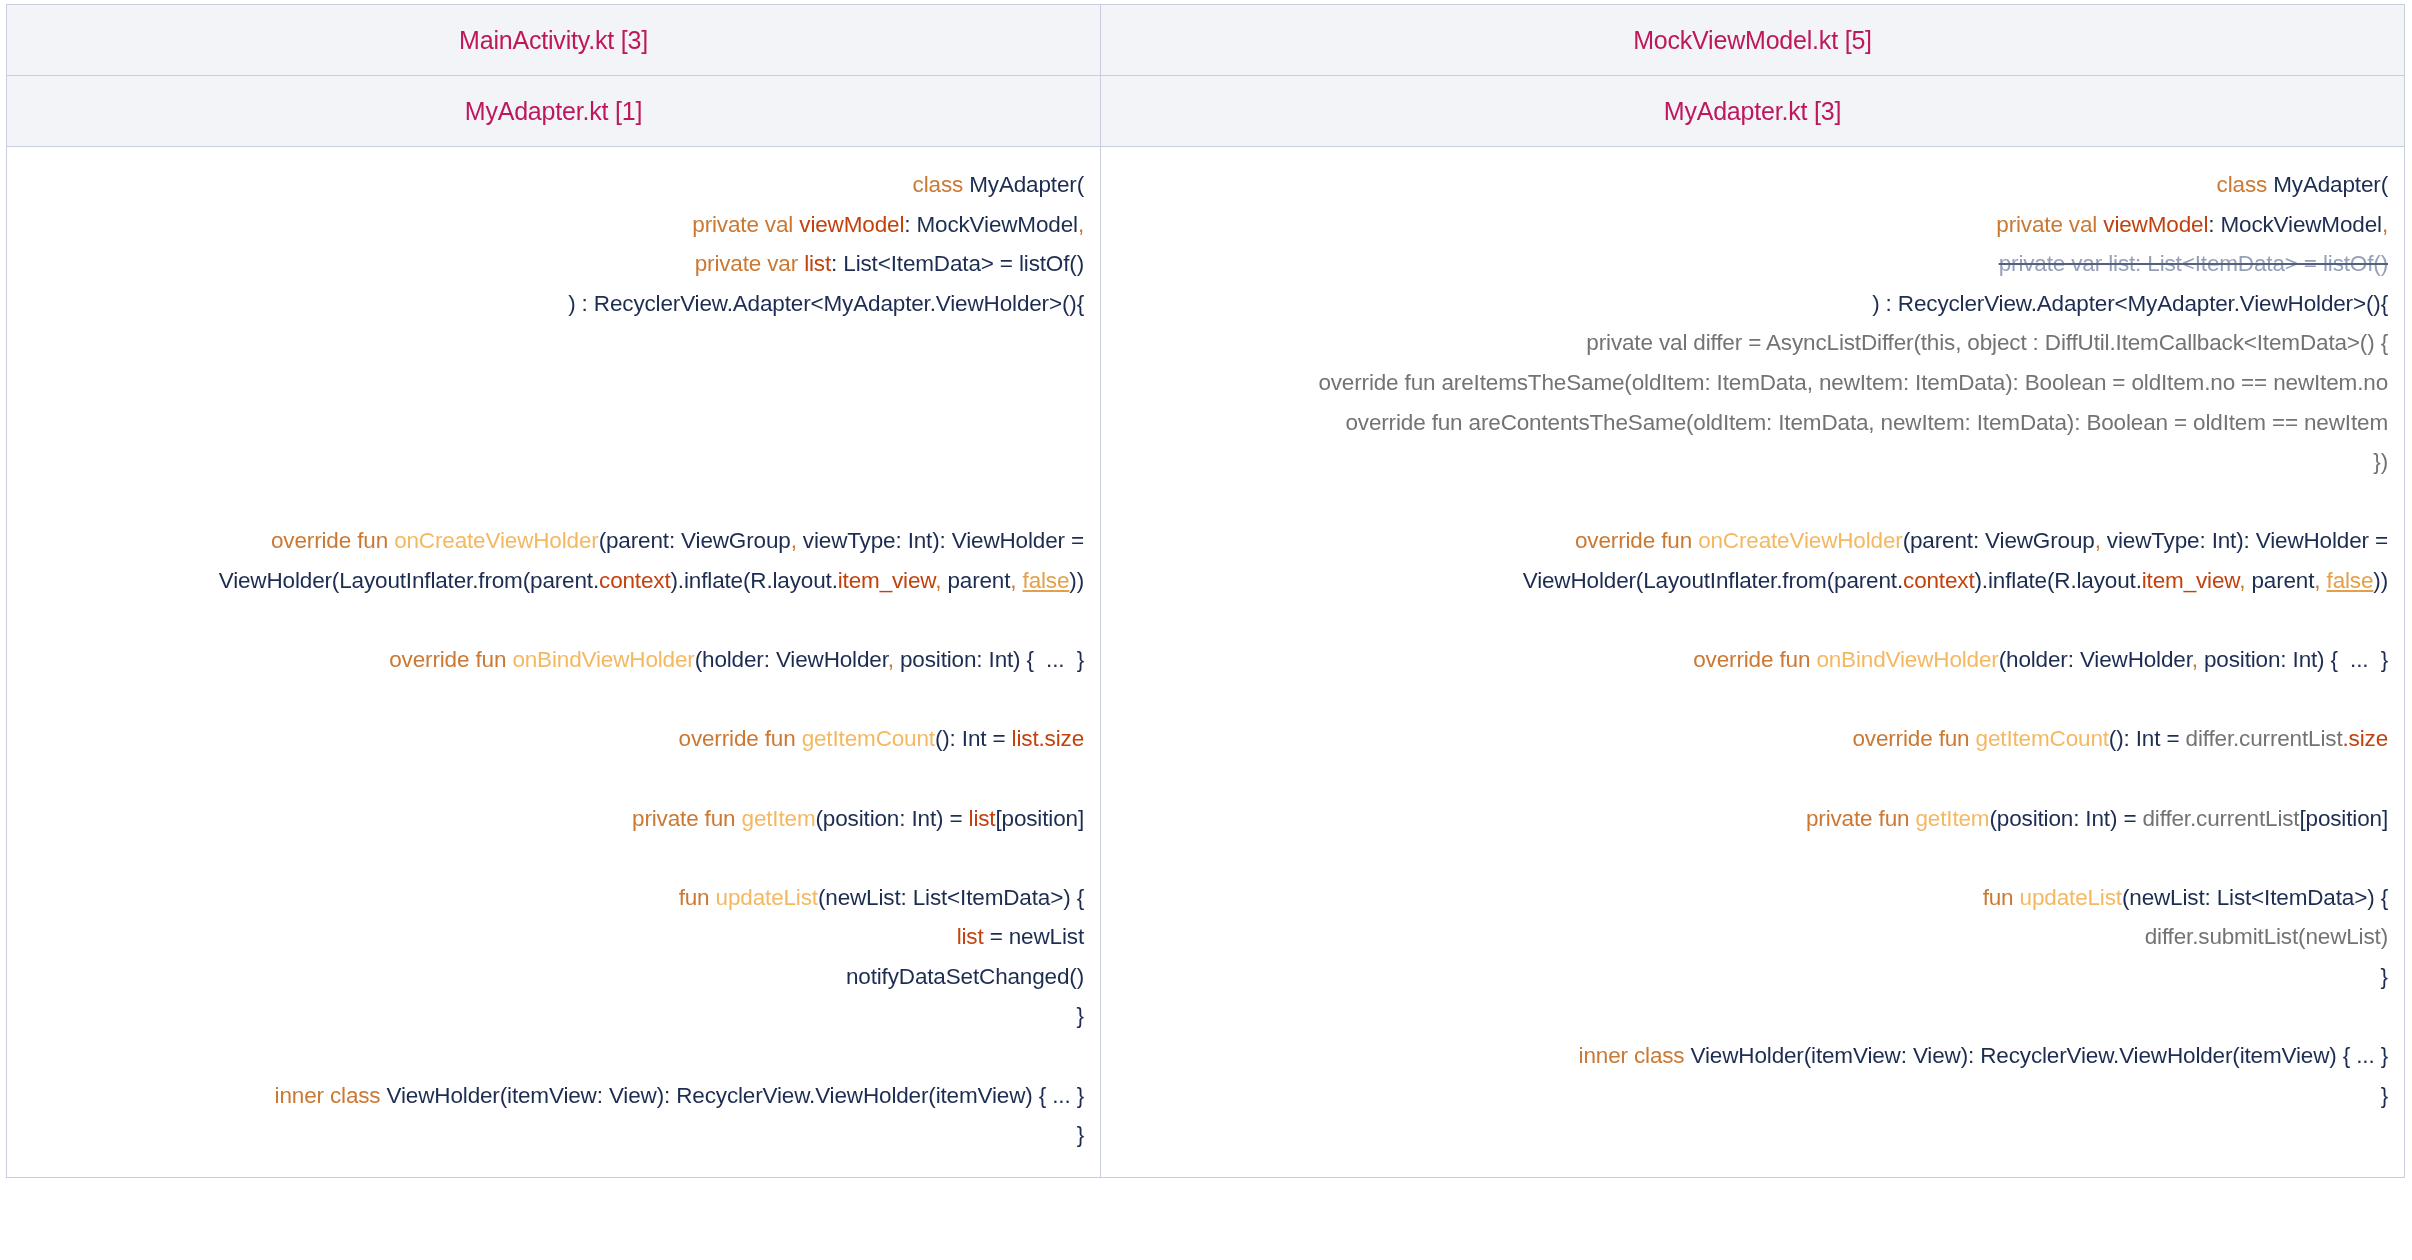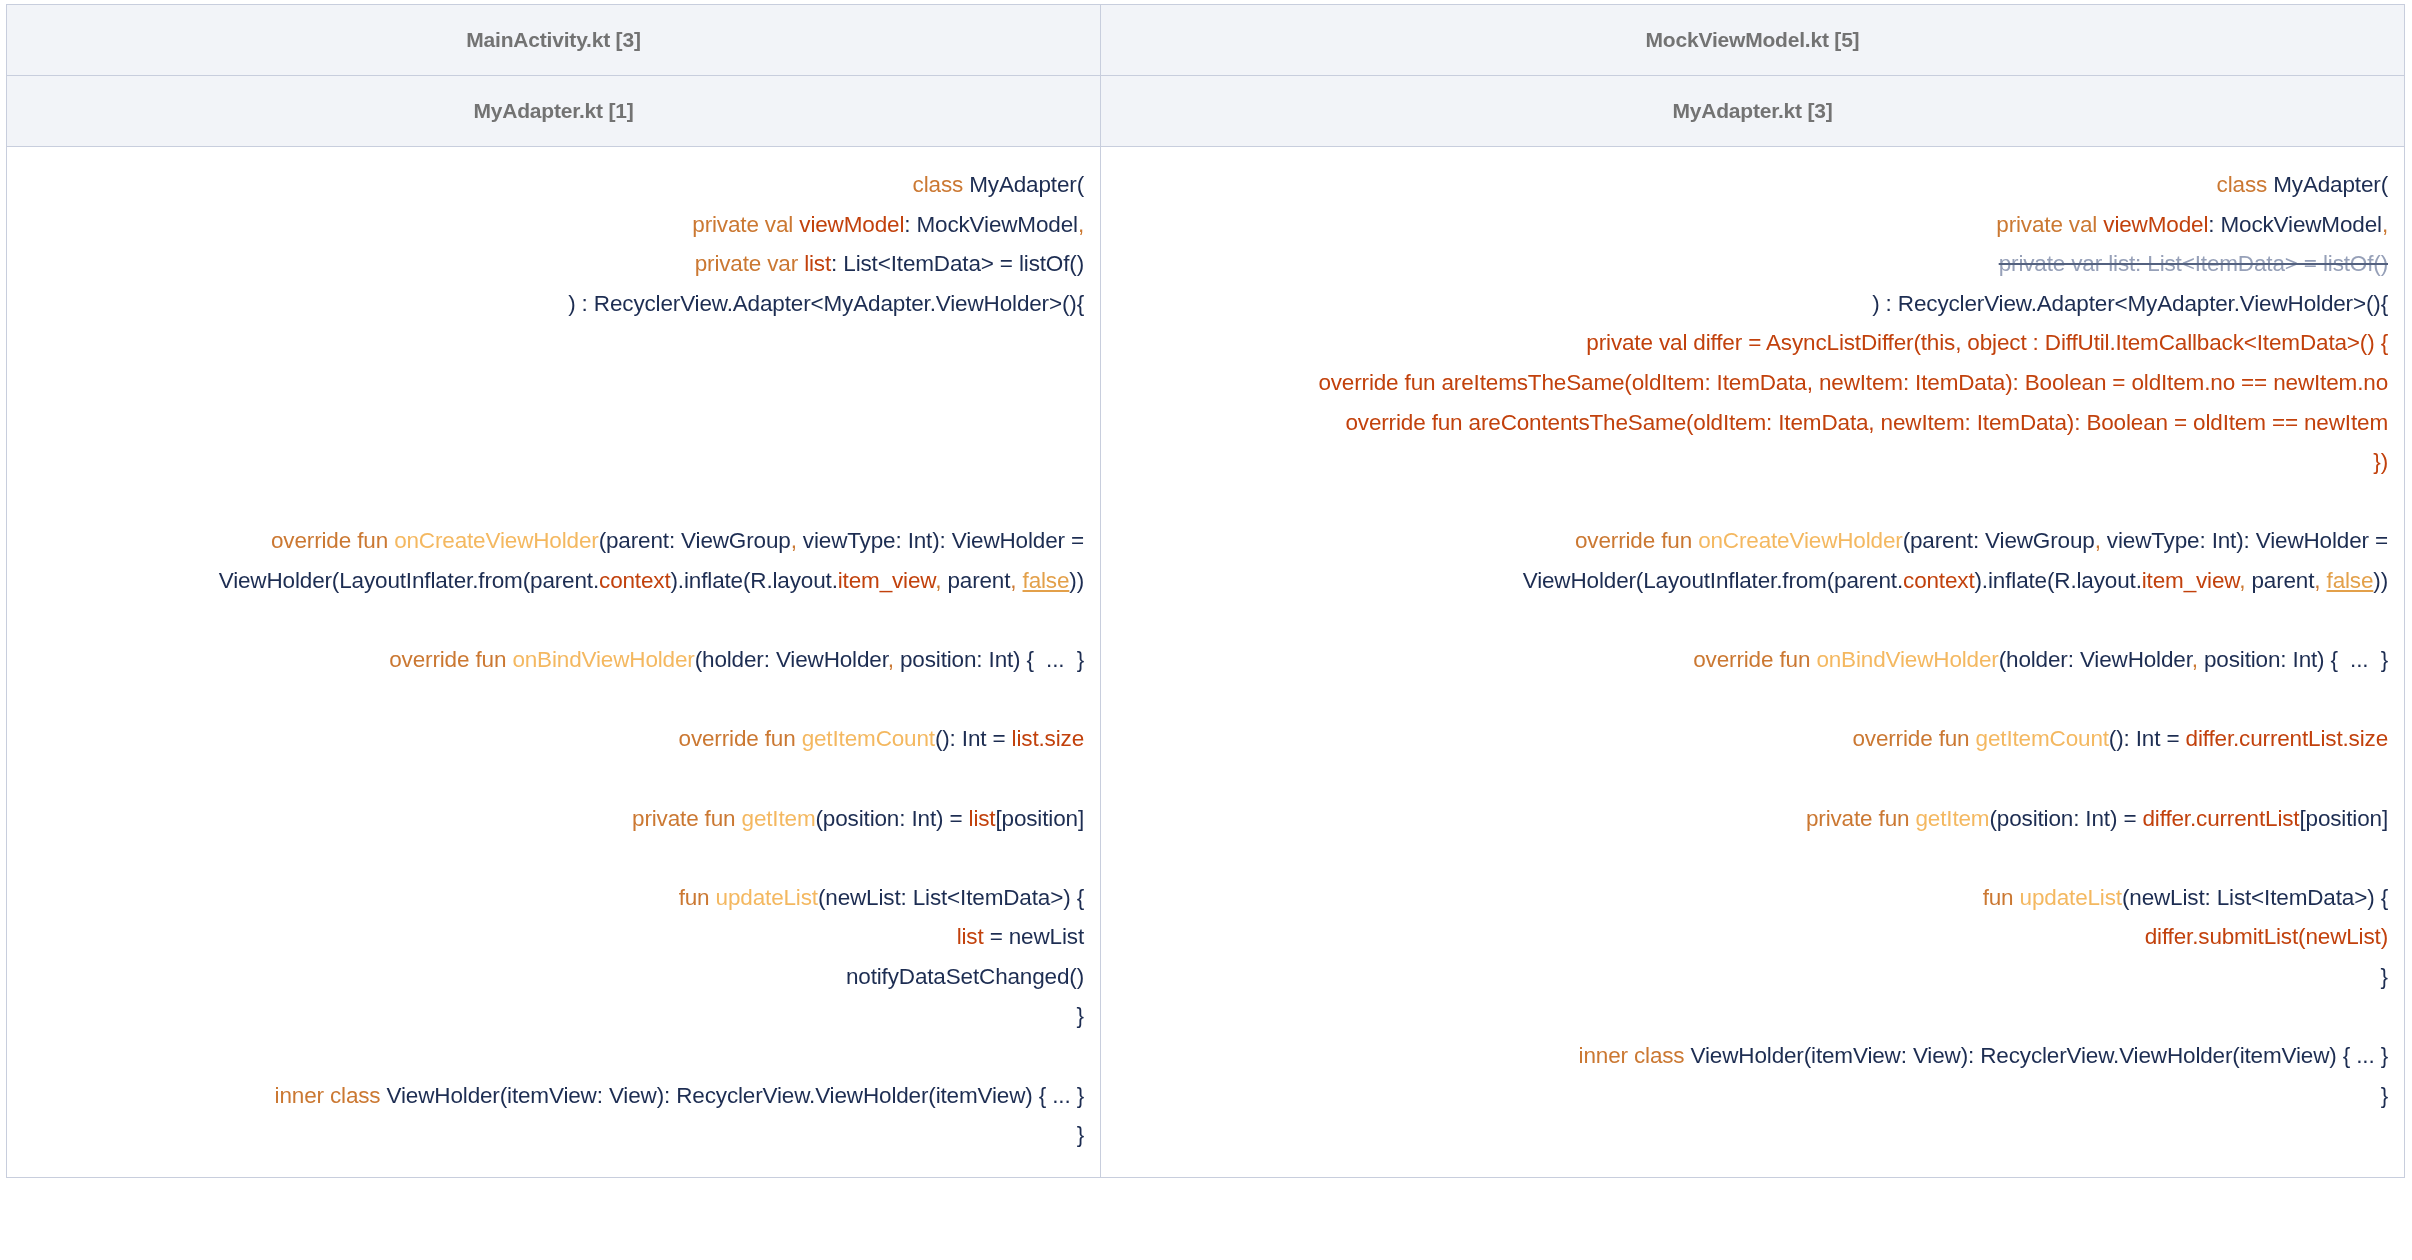--- a/index.html
+++ b/index.html
@@ -28,23 +28,23 @@
     table-layout: fixed;
     border: 1px solid #c8cedd;
   }
 
   .comparison-table col.col-left  { width: 1094px; }
   .comparison-table col.col-right { width: 1304px; }
 
   .hdr-cell {
     border: 1px solid #c8cedd;
     text-align: center;
-    font-weight: bold;
-    color: #737373;
-    font-size: 21px;
+    font-weight: normal;
+    color: #be185d;
+    font-size: 25px;
     letter-spacing: -0.2px;
     height: 70px;
     padding: 0 10px;
     vertical-align: middle;
   }
   .hdr-shaded { background: #f2f4f8; }
   .hdr-plain  { background: #ffffff; }
 
   .code-cell {
     border: 1px solid #c8cedd;
@@ -69,21 +69,21 @@
   }
   .code-line.blank { height: 39.6px; }
 
   
   .t-kw      { color: #cb7832; }            
   .t-fn      { color: #f4b860; }            
   .t-prop    { color: #c2410c; }            
   .t-lit     { color: #e3a04a; text-decoration: underline; }            
   .t-plain   { color: #1d2d52; }
   .t-comma   { color: #cb7832; }            
-  .t-added   { color: #c2410c; margin-top: 8px; }            
+  .t-added   { color: #737373; margin-top: 8px; }            
   .t-removed {
     color: #96a0b8;
     text-decoration: line-through;
     text-decoration-color: #5a6party;
     text-decoration-color: #53617f;
     text-decoration-thickness: 2px;
   }
 </style>
 </head>
 <body>

